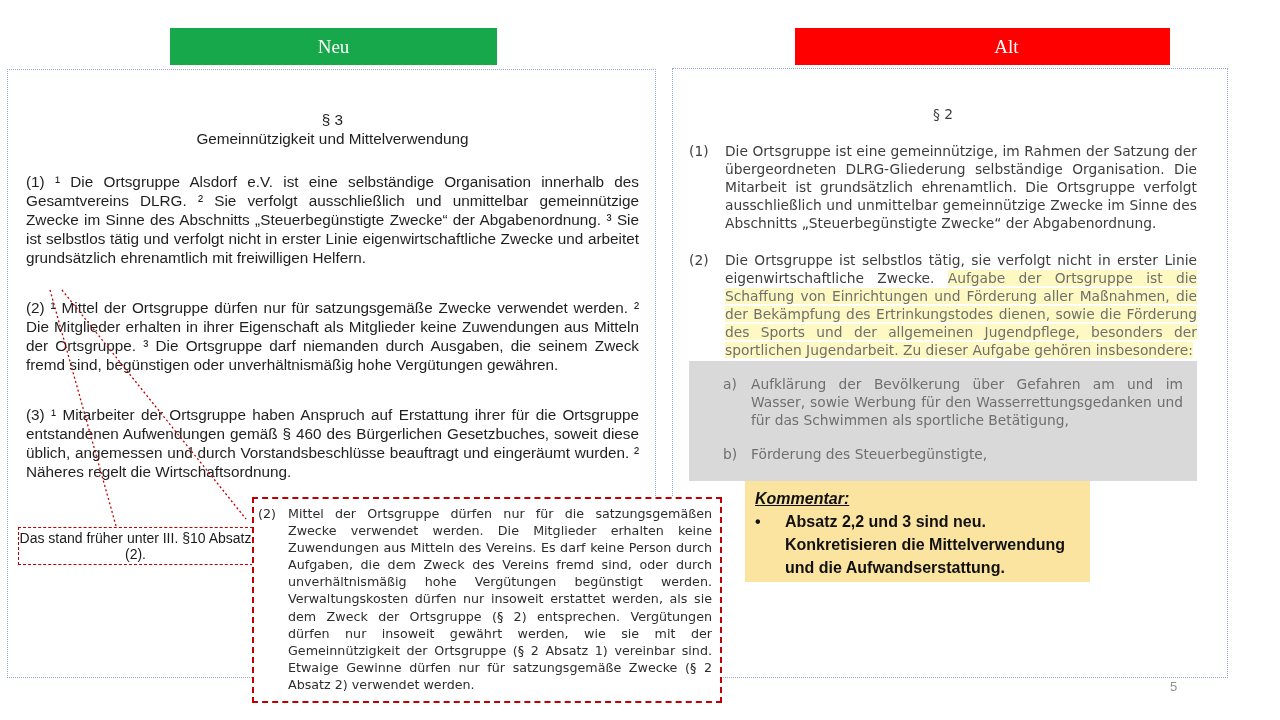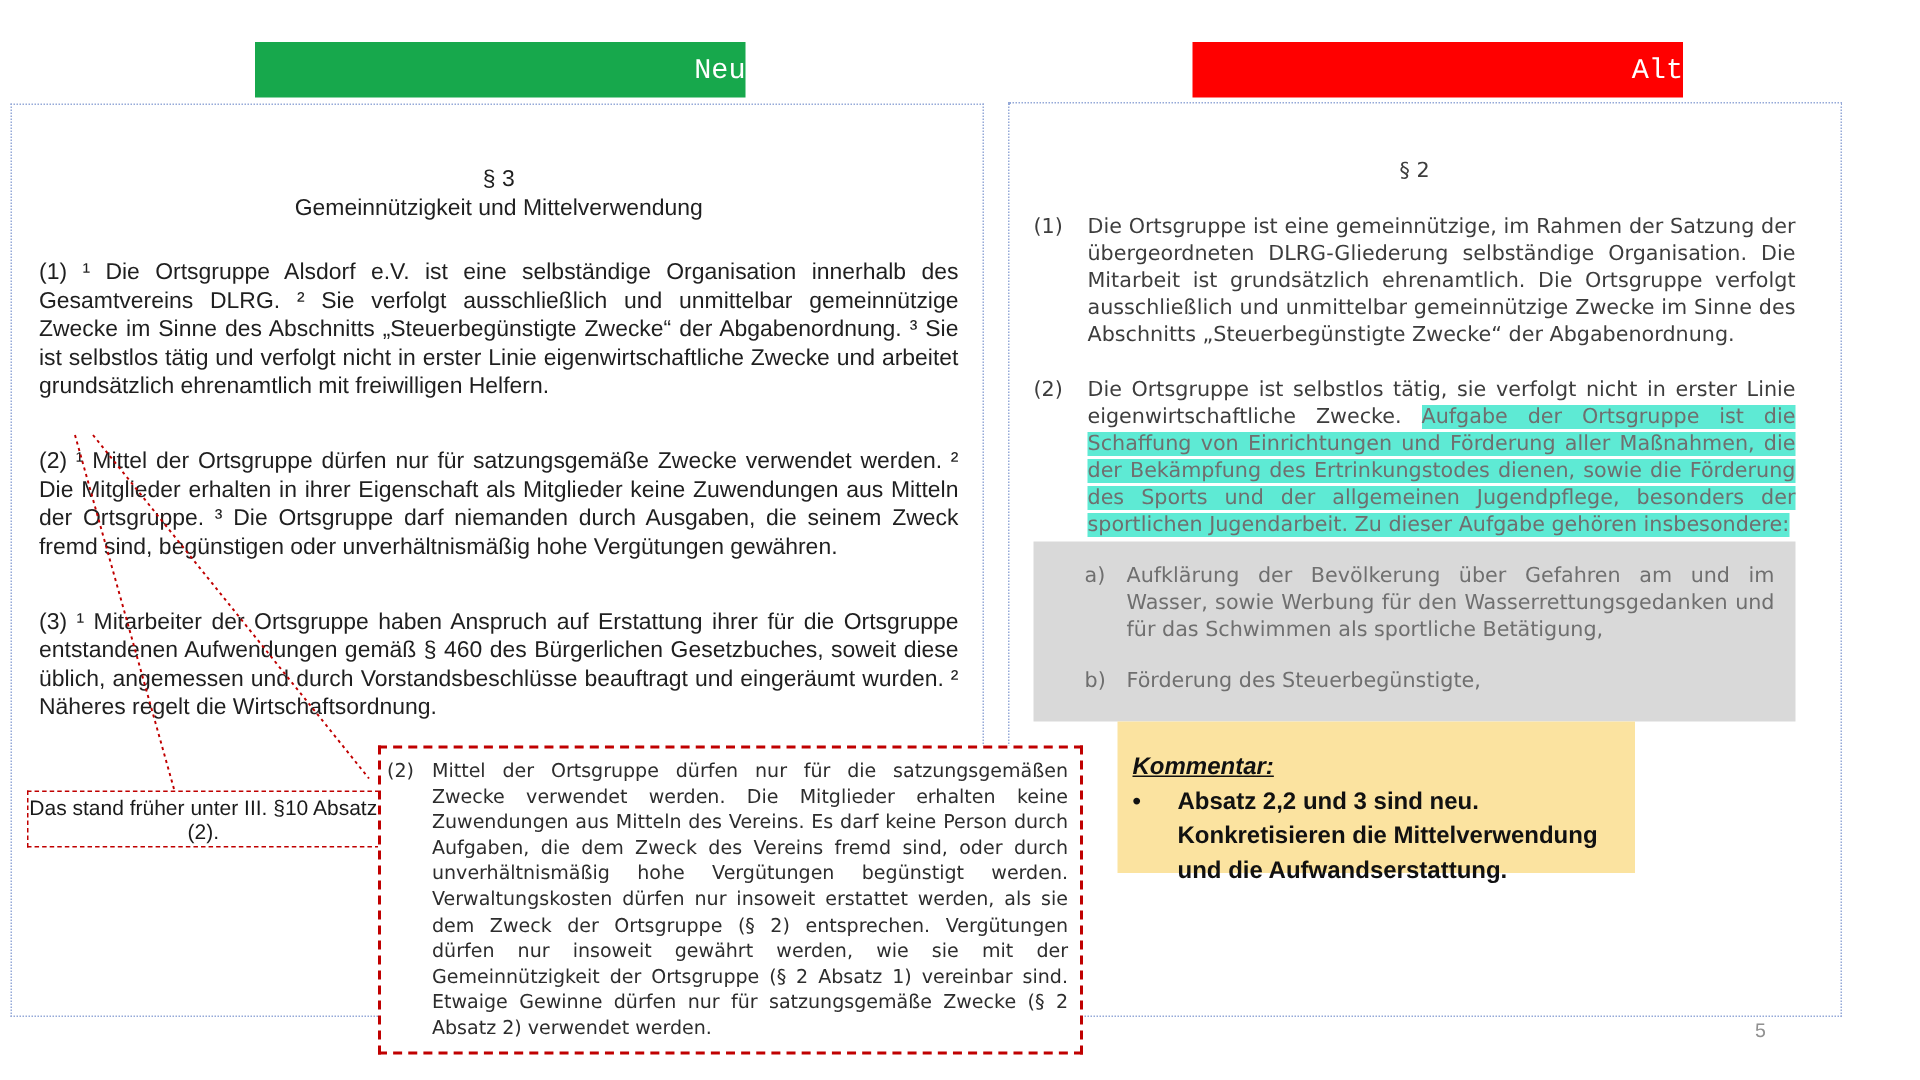--- a/index.html
+++ b/index.html
@@ -3,24 +3,24 @@
 <meta charset="utf-8">
 <style>
   html,body{margin:0;padding:0;background:#ffffff;}
   body{width:1280px;height:720px;position:relative;overflow:hidden;
        font-family:"Liberation Sans", sans-serif;}
 
   .slide{position:absolute;inset:0;background:#ffffff;}
 
   
   .header{position:absolute;top:28px;height:37px;display:flex;align-items:center;
-          justify-content:flex-end;color:#ffffff;font-size:19px;
-          font-family:Liberation Mono, monospace;z-index:4;}
+          justify-content:center;color:#ffffff;font-size:19px;
+          font-family:Liberation Serif, serif;z-index:4;}
   .header.neu{left:170px;width:327px;background:#17A84C;}
-  .header.alt{left:795px;width:327px;background:#FF0000;}
+  .header.alt{left:795px;width:327px;background:#FF0000;padding-left:48px;}
 
   
   .panel{position:absolute;background:#ffffff;border:1px dotted #95A9D8;z-index:1;}
   .panel.left{left:7px;top:69px;width:647px;height:607px;}
   .panel.right{left:672px;top:68px;width:554px;height:608px;}
 
   
   .left-content{position:absolute;left:18px;right:16px;top:40px;
                 font-size:15.3px;line-height:19px;color:#1f1f1f;}
   .ltitle{text-align:center;}
@@ -28,21 +28,21 @@
   .lpara.first{margin-top:24px;}
 
   
   .right-content{position:absolute;left:16px;right:30px;top:36px;
                  font-family:"DejaVu Sans", sans-serif;font-size:13.8px;
                  line-height:18px;color:#3d3d3d;}
   .rtitle{text-align:center;}
   .num-para{display:flex;margin-top:19px;}
   .num-para .marker{width:36px;flex:none;}
   .num-para .ptext{flex:1;text-align:justify;}
-  .hl{background:#5eead4;color:#6f6f6f;}
+  .hl{background:#fef9c3;color:#6f6f6f;}
   .hl-block{background:#D9D9D9;color:#6f6f6f;margin-top:2px;
             padding:14px 14px 18px 34px;}
   .hl-block .item{display:flex;}
   .hl-block .item + .item{margin-top:16px;}
   .hl-block .imarker{width:28px;flex:none;}
   .hl-block .itext{flex:1;text-align:justify;}
 
   
   .connectors{position:absolute;left:0;top:0;z-index:2;pointer-events:none;}
 
@@ -57,21 +57,21 @@
           border:2.5px dashed #C00000;background:#ffffff;z-index:3;
           box-sizing:border-box;padding:6px 8px 8px 4px;display:flex;
           font-family:"DejaVu Sans", sans-serif;font-size:12.7px;
           line-height:17.1px;color:#2d2d2d;}
   .redbox .rmarker{width:30px;flex:none;}
   .redbox .rtext{flex:1;text-align:justify;}
 
   
   .kommentar{position:absolute;left:745px;top:481px;width:345px;height:101px;
              background:#FBE3A0;z-index:3;box-sizing:border-box;
-             padding:20px 10px;color:#111111;}
+             padding:7px 10px;color:#111111;}
   .ktitle{font-weight:bold;font-style:italic;text-decoration:underline;
           font-size:16px;line-height:22px;}
   .krow{display:flex;font-weight:bold;font-size:16px;line-height:23px;}
   .kbullet{width:30px;flex:none;}
   .ktext{flex:1;white-space:pre-line;}
 
   
   .pagenum{position:absolute;left:1170px;top:679px;font-size:13px;color:#909090;}
 </style>
 </head>

